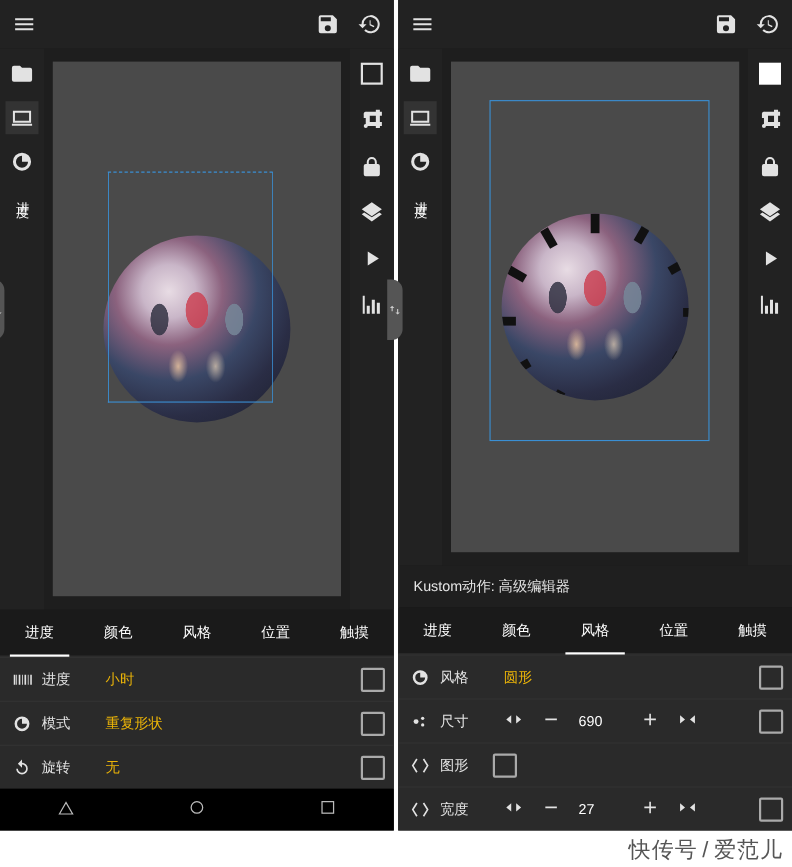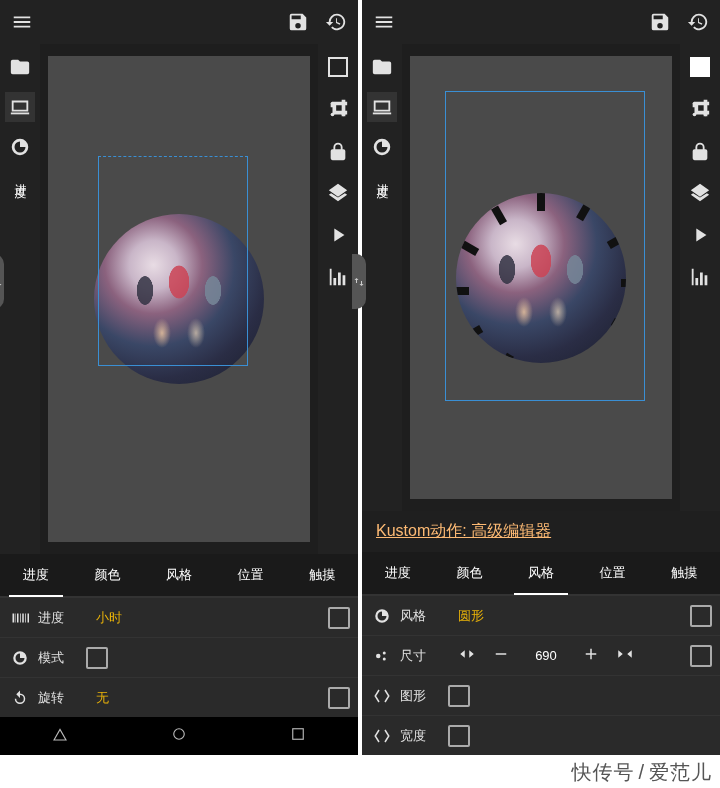--- a/index.html
+++ b/index.html
@@ -111,24 +111,23 @@
     border-radius: 0 10px 10px 0;
     display: flex;
     align-items: center;
     justify-content: center;
   }
   .edge-handle svg { width: 12px; height: 20px; fill:#ccc; }
 
   
   .panel-header {
     background: #1f1f1f;
-    color: #fdba74;
-    font-size: 16px;
+    color: #e5e5e5;
+    font-size: 13px;
     padding: 10px 14px;
-    text-decoration: underline;
   }
   .tabs {
     display: flex;
     background: #1a1a1a;
     border-bottom: 1px solid #333;
   }
   .tab {
     flex: 1;
     text-align: center;
     padding: 12px 0;
@@ -158,21 +157,21 @@
     padding: 0 8px;
     color: #e2e2e2;
     font-size: 13px;
   }
   .prop-icon { width: 24px; display: flex; align-items: center; justify-content: center; }
   .prop-icon svg { width: 18px; height: 18px; fill: #e2e2e2; }
   .prop-label { width: 48px; margin-left: 6px; }
   .prop-value { flex: 1; margin-left: 10px; color: #eab308; }
   .prop-check { width: 22px; height: 22px; border: 2px solid #aaa; border-radius: 2px; cursor: pointer; }
   .stepper { display:flex; align-items:center; gap: 16px; flex:1; margin-left: 10px; color:#fff;}
-  .stepper .num { min-width: 40px; text-align:center; }
+  .stepper .num { min-width: 40px; }
   .stepper-btn { cursor:pointer; }
   .stepper-btn svg { width:18px; height:18px; fill:#e2e2e2;}
   .navbar {
     height: 38px;
     background: #000;
     display: flex;
     align-items: center;
     justify-content: space-around;
   }
   .navbar svg { width: 18px; height: 18px; fill: #bbb; }
@@ -373,20 +372,21 @@
           <div class="prop-value">小时</div>
           <div class="prop-check"></div>
         </div>
         <div class="prop-row">
           <div class="prop-icon">
             <svg viewBox="0 0 24 24">
               <use href="#i-donut"></use>
             </svg>
           </div>
       <div class="prop-label">模式</div>
+          <div class="prop-value">重复形状</div>
           <div class="prop-check"></div>
         </div>
         <div class="prop-row">
           <div class="prop-icon">
             <svg viewBox="0 0 24 24">
               <use href="#i-rotate"></use>
             </svg>
           </div>
       <div class="prop-label">旋转</div>
           <div class="prop-value">无</div>
@@ -552,20 +552,35 @@
       <div class="prop-label">图形</div>
           <div class="prop-check"></div>
         </div>
         <div class="prop-row">
           <div class="prop-icon">
             <svg viewBox="0 0 24 24">
               <use href="#i-arrows"></use>
             </svg>
           </div>
       <div class="prop-label">宽度</div>
+          <div class="stepper">
+        <div class="stepper-btn"><svg viewBox="0 0 24 24">
+                <use href="#i-rev"></use>
+              </svg></div>
+        <div class="stepper-btn"><svg viewBox="0 0 24 24">
+                <use href="#i-minus"></use>
+              </svg></div>
+        <div class="num">27</div>
+        <div class="stepper-btn"><svg viewBox="0 0 24 24">
+                <use href="#i-plus"></use>
+              </svg></div>
+        <div class="stepper-btn"><svg viewBox="0 0 24 24">
+                <use href="#i-ff"></use>
+              </svg></div>
+      </div>
           <div class="prop-check"></div>
         </div>
       </div>
     </div>
   </div>
 
 <div class="watermark">
   <span>快传号</span><span class="sep">/</span><span>爱范儿</span>
 </div>
 

